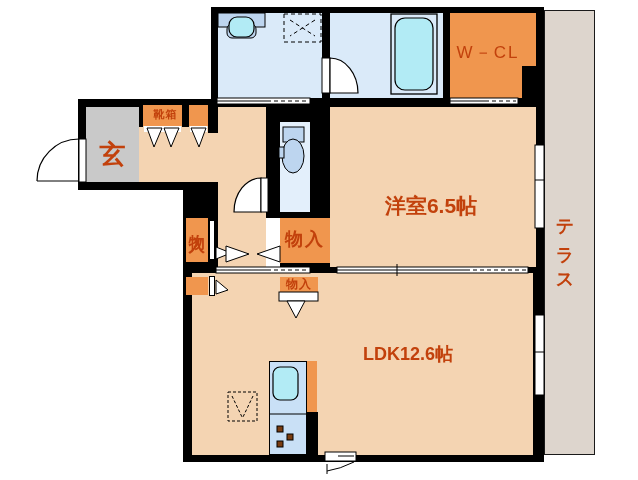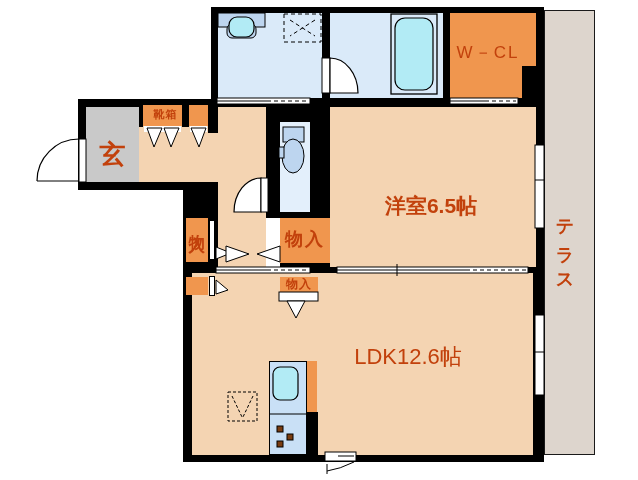--- a/index.html
+++ b/index.html
@@ -189,21 +189,21 @@
   </svg>
 
   <div class="label center" style="left:86px;top:141px;width:53px;font-size:26px;font-weight:600;">玄</div>
 
   <div class="label center" style="left:143px;top:109px;width:45px;font-size:11px;font-weight:700;letter-spacing:1px;">靴箱</div>
 
   <div class="label center" style="left:450px;top:44px;width:76px;font-size:17px;font-weight:400;letter-spacing:2px;">W－CL</div>
 
   <div class="label center" style="left:333px;top:185px;width:196px;font-size:21px;font-weight:600;margin-top:10px;">洋室6.5帖</div>
 
-  <div class="label center" style="left:310px;top:345px;width:196px;font-size:22px;font-weight:400;">LDK12.6帖</div>
+  <div class="label center" style="left:310px;top:345px;width:196px;font-size:18px;font-weight:700;">LDK12.6帖</div>
 
   <div class="label vert" style="left:555px;top:207px;font-size:18px;font-weight:600;letter-spacing:7px;">テラス</div>
 
   <div class="label vert" style="left:188px;top:221px;font-size:16px;font-weight:700;letter-spacing:3px;">物入</div>
 
   <div class="label center" style="left:280px;top:230px;width:50px;font-size:18px;font-weight:600;letter-spacing:2px;">物入</div>
 
   <div class="label center" style="left:280px;top:278px;width:38px;font-size:12px;font-weight:700;letter-spacing:1px;">物入</div>
 
 </div>

